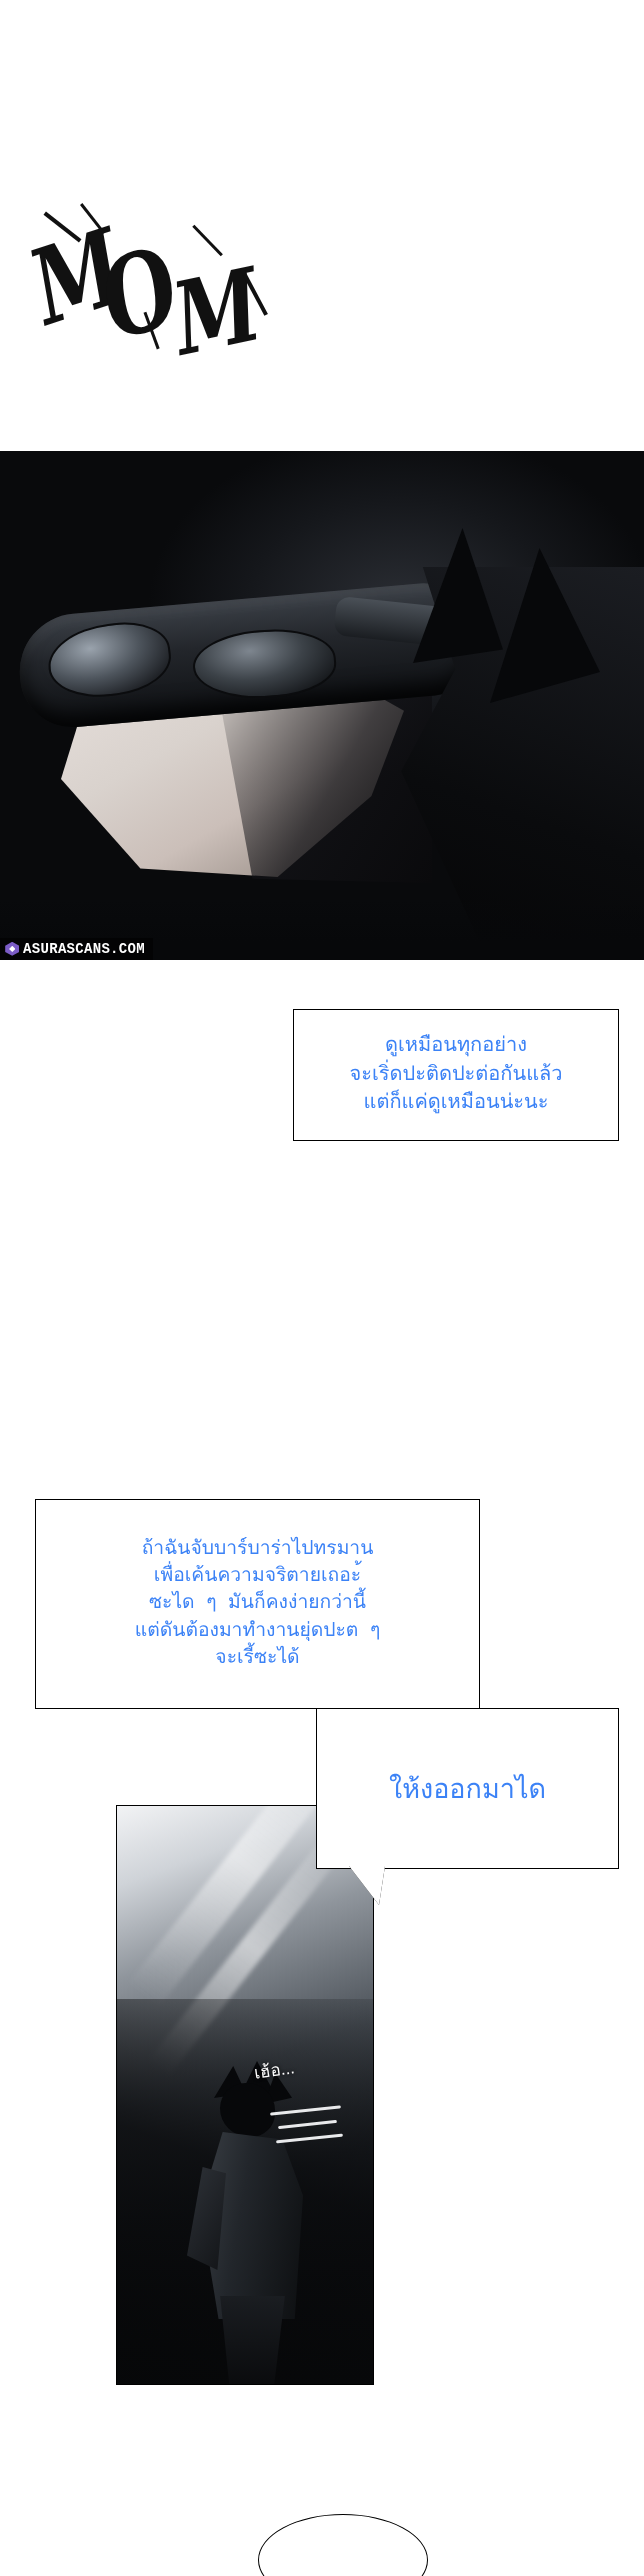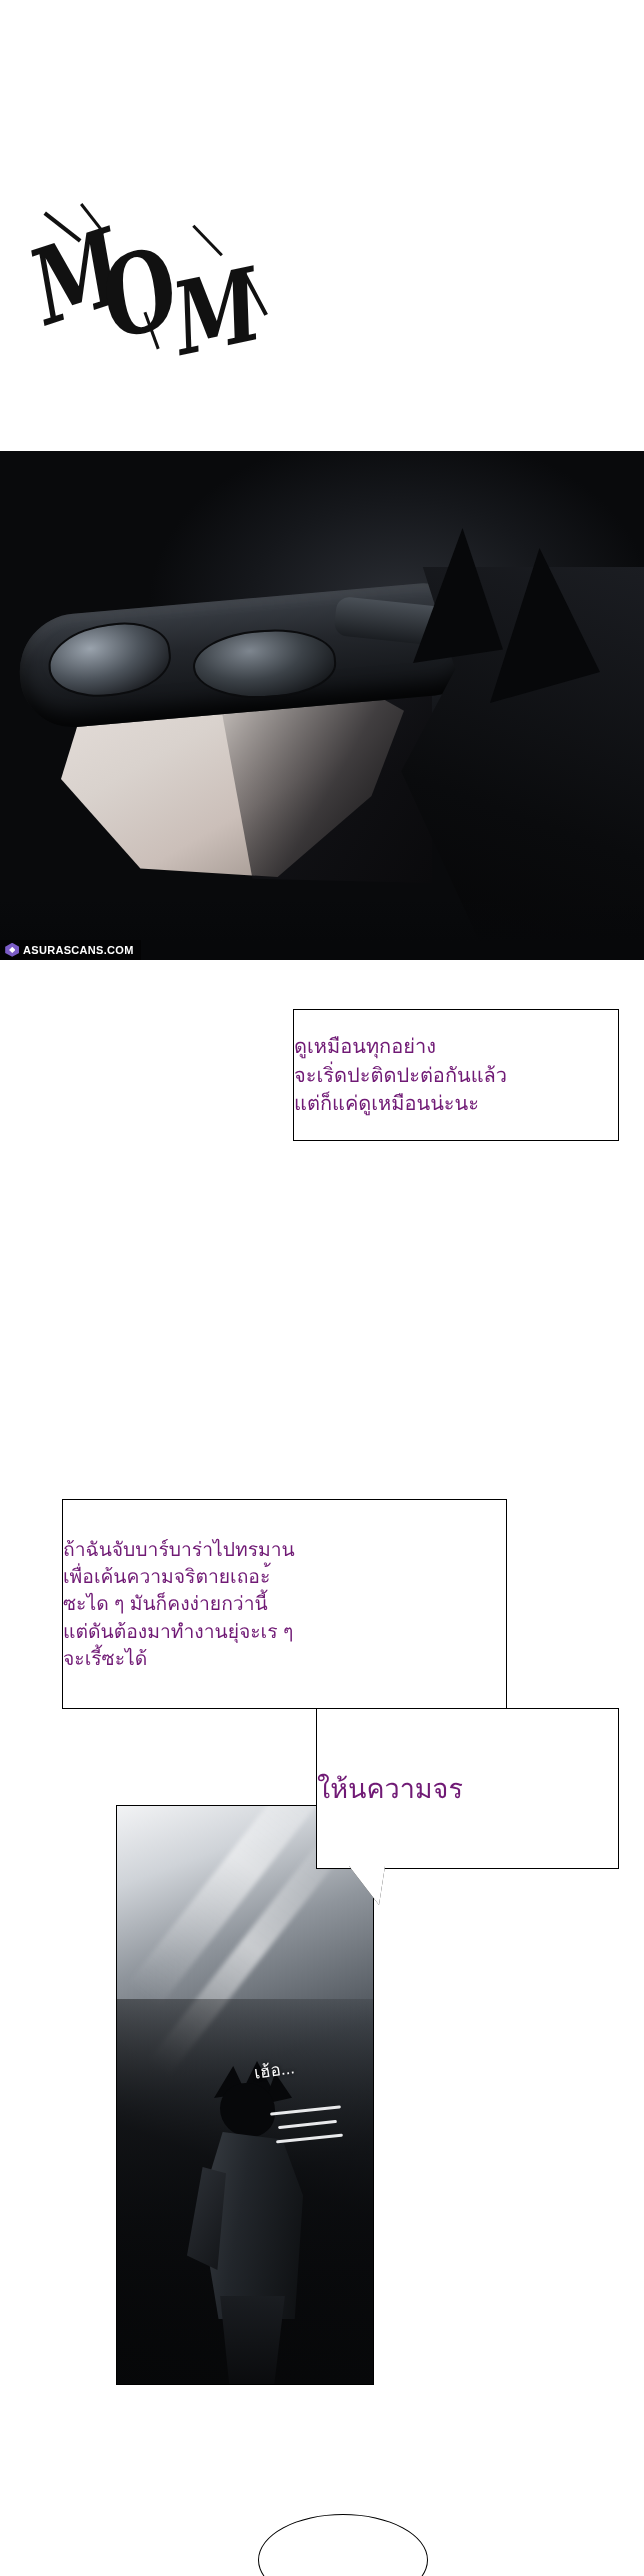--- a/index.html
+++ b/index.html
@@ -166,39 +166,39 @@
   .wm-badge::after {
     content: "";
     position: absolute;
     left: 3.9px; top: 3.9px;
     width: 6.4px; height: 6.4px;
     background: #ffffff;
     clip-path: polygon(50% 0%, 100% 50%, 50% 100%, 0% 50%);
   }
   .wm-text {
     color: #ffffff;
-    font-family: Liberation Sans, sans-serif;
-    font-size: 11px;
+    font-family: Liberation Mono, monospace;
+    font-size: 14px;
     letter-spacing: 0.3px;
     font-weight: 600;
   }
 
   
   .bubble {
     position: absolute;
     background: #ffffff;
     border: 1.9px solid #000000;
     box-sizing: border-box;
     display: flex;
     flex-direction: column;
-    align-items: flex-start;
+    align-items: center;
     justify-content: center;
     text-align: center;
-    color: #701a75;
-    font-family: Liberation Sans, sans-serif;
+    color: #3b82f6;
+    font-family: Liberation Mono, monospace;
   }
   .bubble .line {
     display: block;
     white-space: nowrap;
   }
 
   #bubble-1 {
     left: 293px;
     top: 1009px;
     width: 326px;
@@ -206,21 +206,20 @@
     font-size: 20px;
     line-height: 1.42;
   }
   #bubble-2 {
     left: 35px;
     top: 1499px;
     width: 445px;
     height: 210px;
     font-size: 19.3px;
     line-height: 1.42;
-    margin-left: 27px;
   }
   #bubble-3 {
     left: 316px;
     top: 1708px;
     width: 303px;
     height: 161px;
     font-size: 27px;
   }
   #bubble-3 .tail {
     position: absolute;
@@ -372,21 +371,21 @@
   <div class="bubble" id="bubble-1">
     <span class="line">ดูเหมือนทุกอย่าง</span>
     <span class="line">จะเริ่ดปะติดปะต่อกันแล้ว</span>
     <span class="line">แต่ก็แค่ดูเหมือนน่ะนะ</span>
   </div>
 
   <div class="bubble" id="bubble-2">
     <span class="line">ถ้าฉันจับบาร์บาร่าไปทรมาน</span>
     <span class="line">เพื่อเค้นความจริตายเถอะ้</span>
     <span class="line">ซะได ๆ มันก็คงง่ายกว่านี้</span>
-    <span class="line">แต่ดันต้องมาทำงานยุ่จะเร ๆ</span>
+    <span class="line">แต่ดันต้องมาทำงานยุ่ดปะต ๆ</span>
     <span class="line">จะเรี้ซะได้</span>
   </div>
 
   <div class="panel2">
     <div class="p2-bg"></div>
     <div class="p2-streak" style="left:-39px; top:39px; width:335px; height:39px;"></div>
     <div class="p2-streak" style="left:-19.3px; top:129px; width:309px; height:26px;"></div>
     <div class="p2-dark"></div>
 
     <div class="p2-hair-spike" style="left:97px; top:260px; width:32px; height:32px; clip-path:polygon(0% 100%, 60% 0%, 100% 85%);"></div>
@@ -398,21 +397,21 @@
     <div class="p2-leg"></div>
 
     <div class="p2-speedline" style="left:153px; top:303px; width:71px;"></div>
     <div class="p2-speedline" style="left:161px; top:317px; width:59px;"></div>
     <div class="p2-speedline" style="left:159px; top:331px; width:67px;"></div>
 
     <div class="p2-sfx">เฮ้อ...</div>
   </div>
 
   <div class="bubble" id="bubble-3">
-    <span class="line">ให้นความจร</span>
+    <span class="line">ให้งออกมาได</span>
     <span class="tail-outline"></span>
     <span class="tail"></span>
   </div>
 
   <div class="bottom-bubble"></div>
 
 </div>
 
 
 </body></html>

